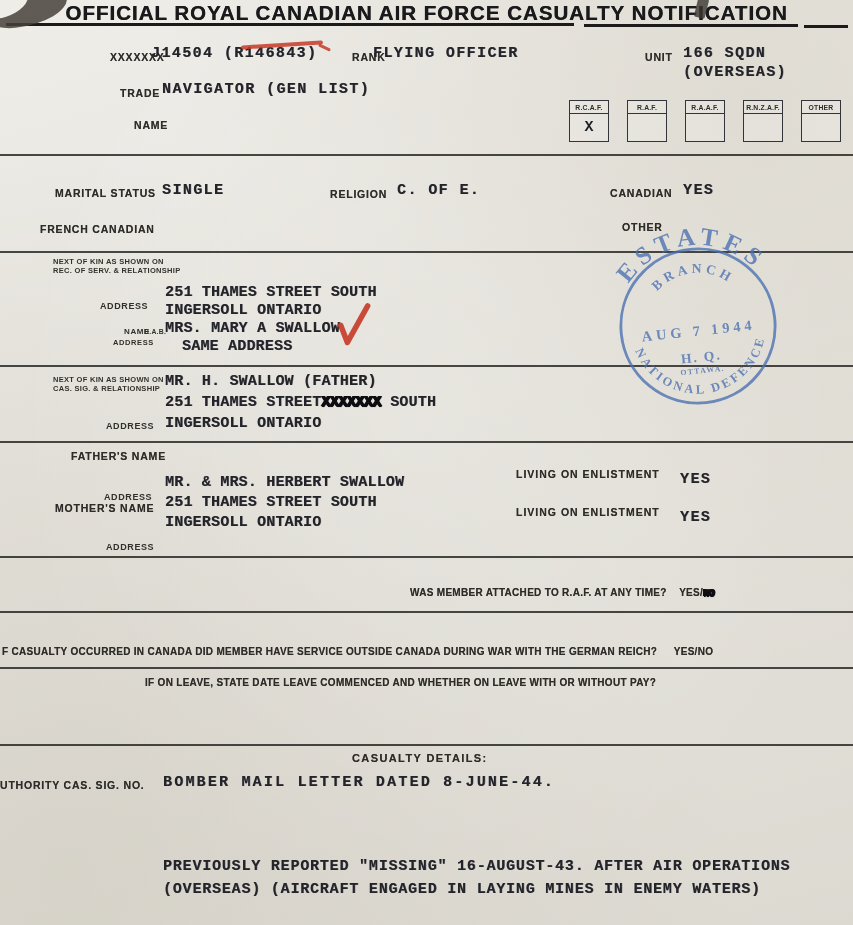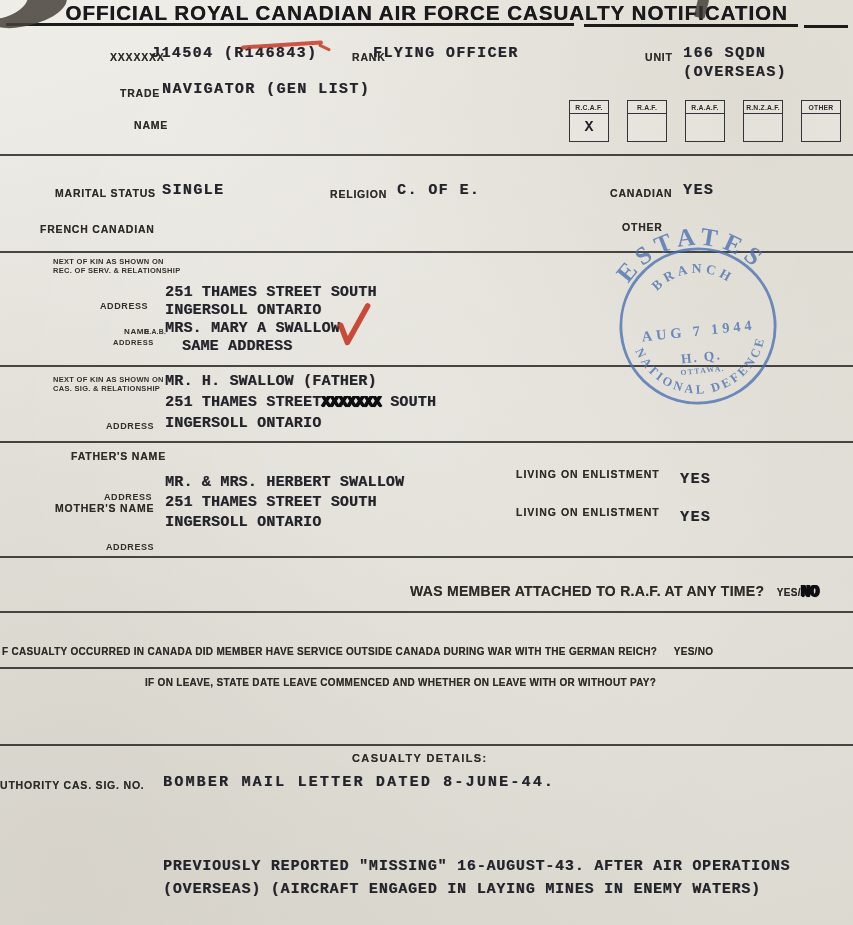--- a/index.html
+++ b/index.html
@@ -146,22 +146,22 @@
   <div class="abs typed tight" style="left:165px;top:514px;">INGERSOLL ONTARIO</div>
 
   <div class="abs lab" style="left:516px;top:468px;letter-spacing:1px;">LIVING ON ENLISTMENT</div>
   <div class="abs typed" style="left:680px;top:471px;">YES</div>
   <div class="abs lab" style="left:516px;top:506px;letter-spacing:1px;">LIVING ON ENLISTMENT</div>
   <div class="abs typed" style="left:680px;top:509px;">YES</div>
 
   <div class="rule" style="top:556px;"></div>
 
   <div class="abs" style="left:410px;top:582px;white-space:nowrap;">
-    <span class="lab" style="font-size:14px;letter-spacing:.3px;">WAS MEMBER ATTACHED TO R.A.F. AT ANY TIME?</span>
-    <span class="lab" style="font-size:10px;letter-spacing:.3px;padding-left:8px;">YES/</span><span class="typed struck" style="font-size:16px;">NO</span>
+    <span class="lab" style="font-size:10px;letter-spacing:.3px;">WAS MEMBER ATTACHED TO R.A.F. AT ANY TIME?</span>
+    <span class="lab" style="font-size:10px;letter-spacing:.3px;padding-left:8px;">YES/</span><span class="typed struck" style="font-size:10px;">NO</span>
   </div>
 
   <div class="rule" style="top:611px;"></div>
 
   <div class="abs" style="left:2px;top:641px;white-space:nowrap;">
     <span class="lab" style="font-size:10px;letter-spacing:.3px;">F CASUALTY OCCURRED IN CANADA DID MEMBER HAVE SERVICE OUTSIDE CANADA DURING WAR WITH THE GERMAN REICH?</span>
     <span class="lab" style="font-size:10px;letter-spacing:.3px;padding-left:12px;">YES/NO</span>
   </div>
 
   <div class="rule" style="top:667px;"></div>

